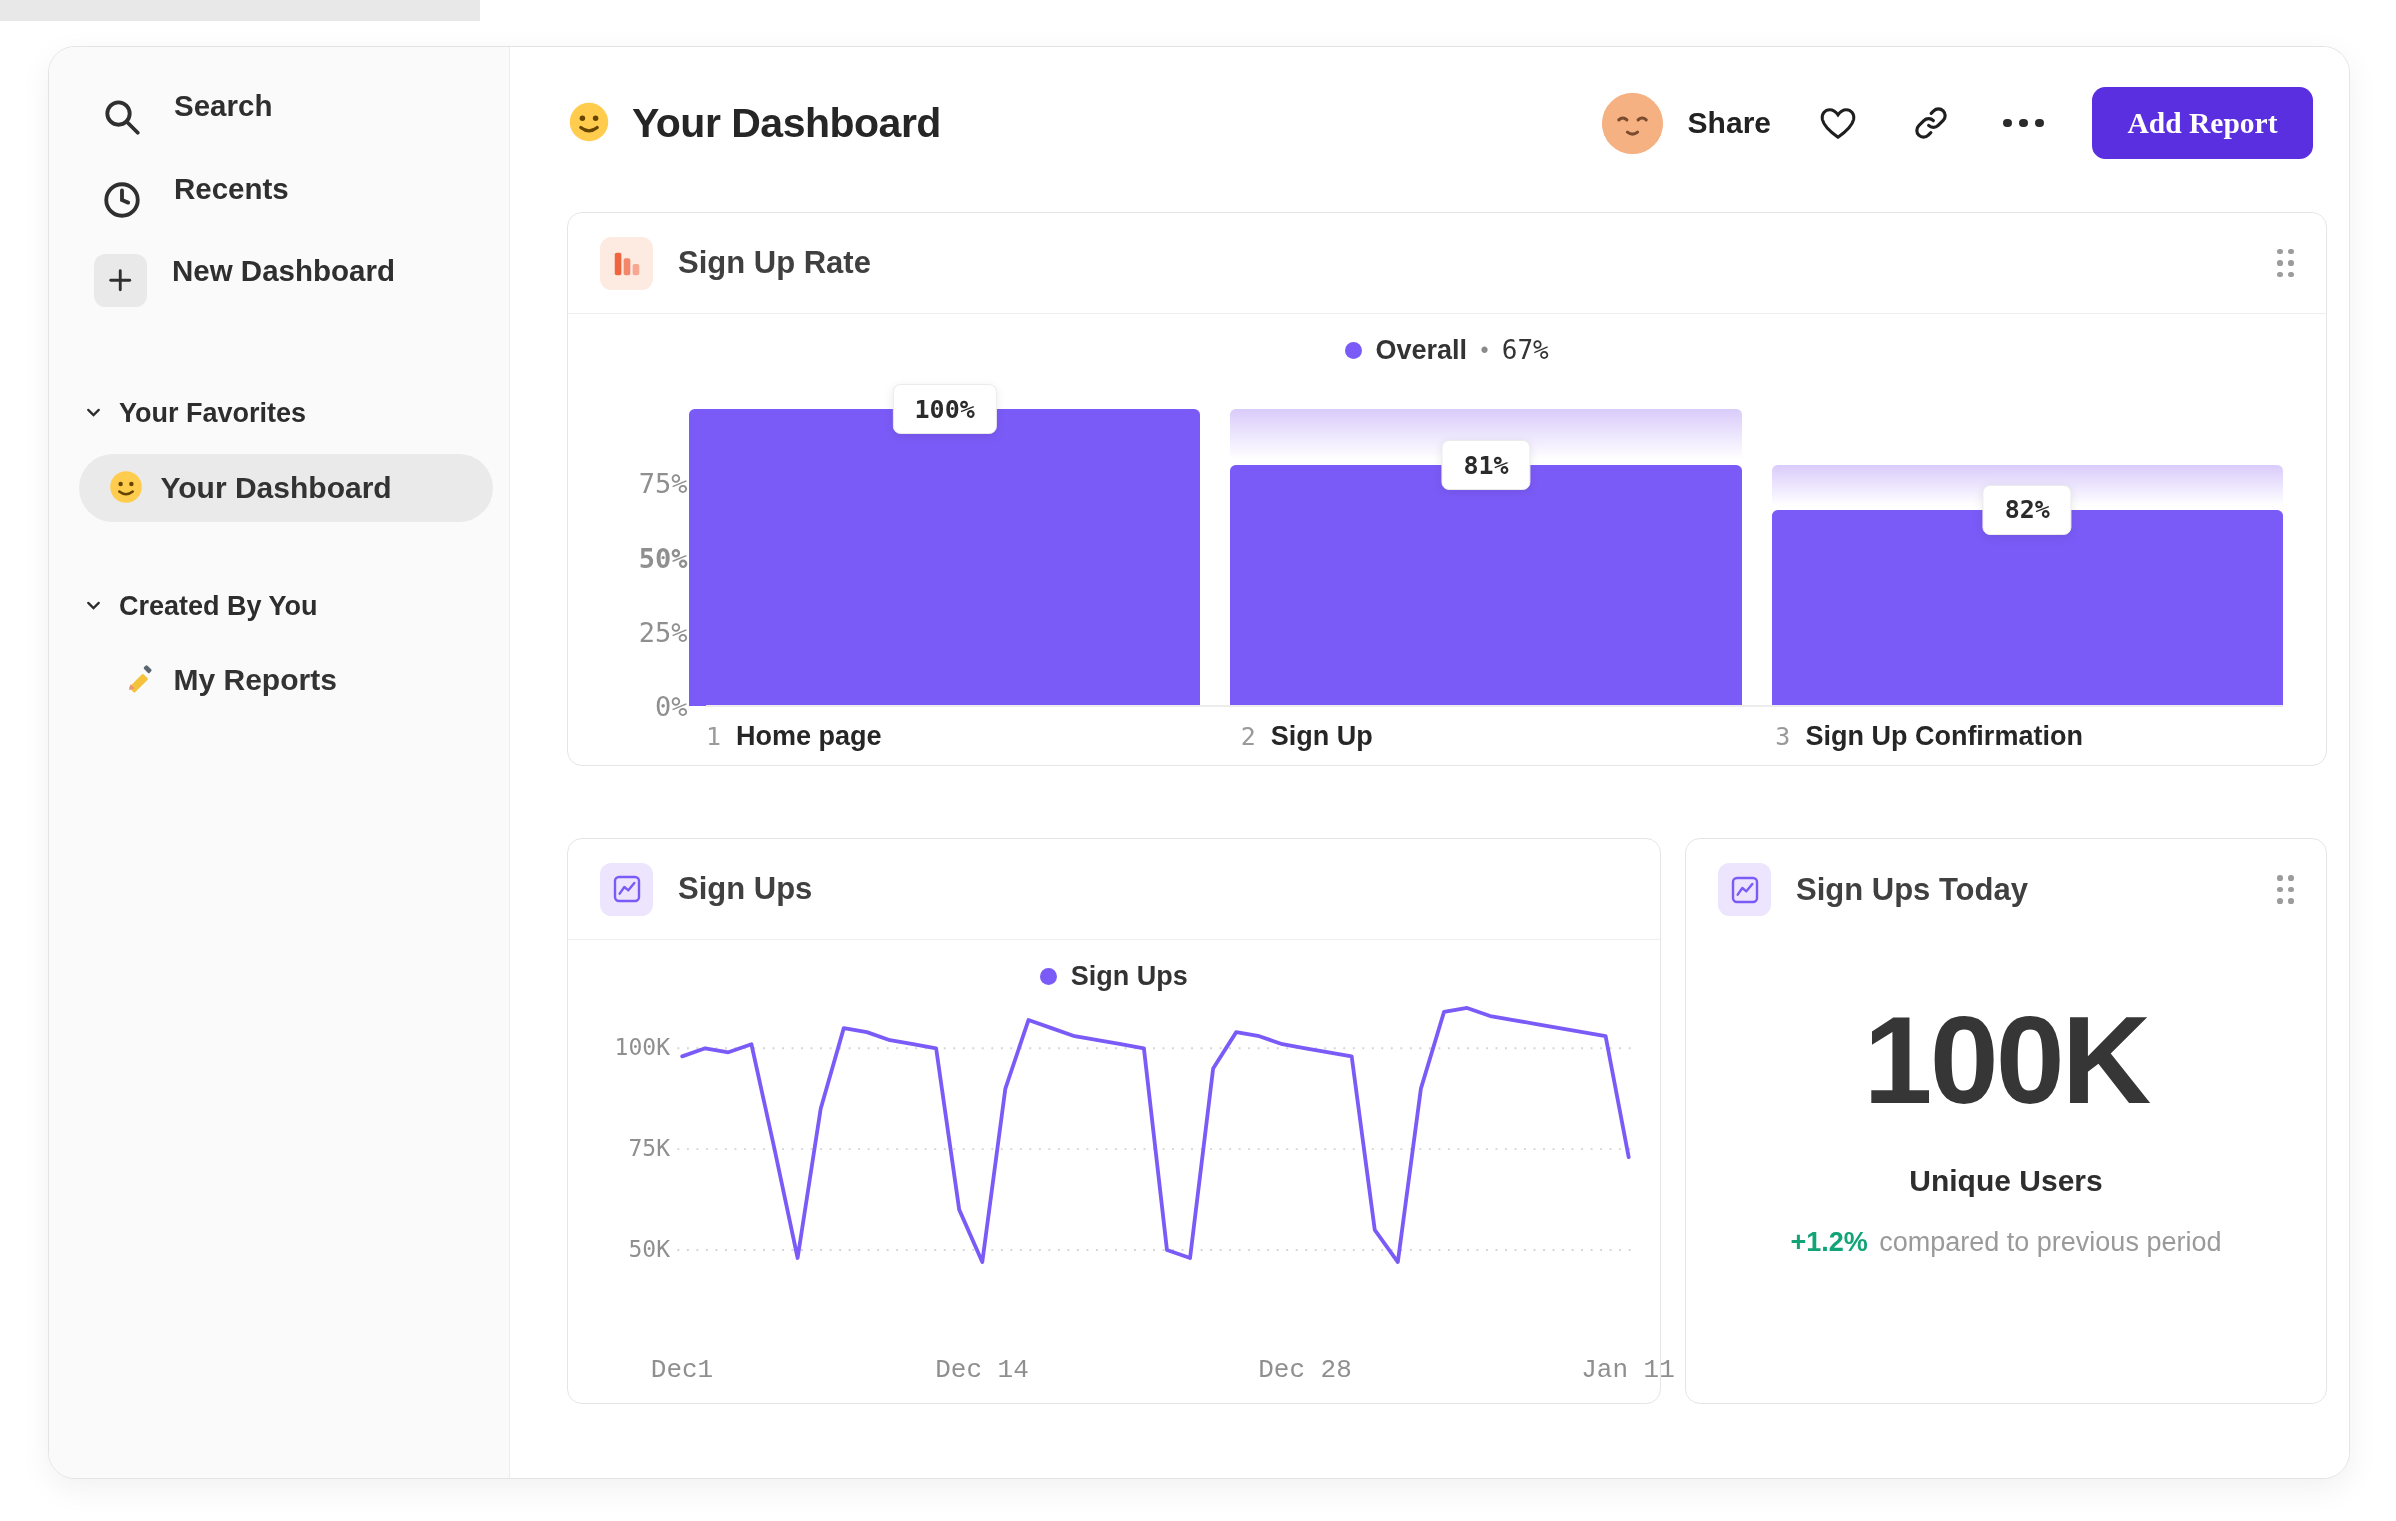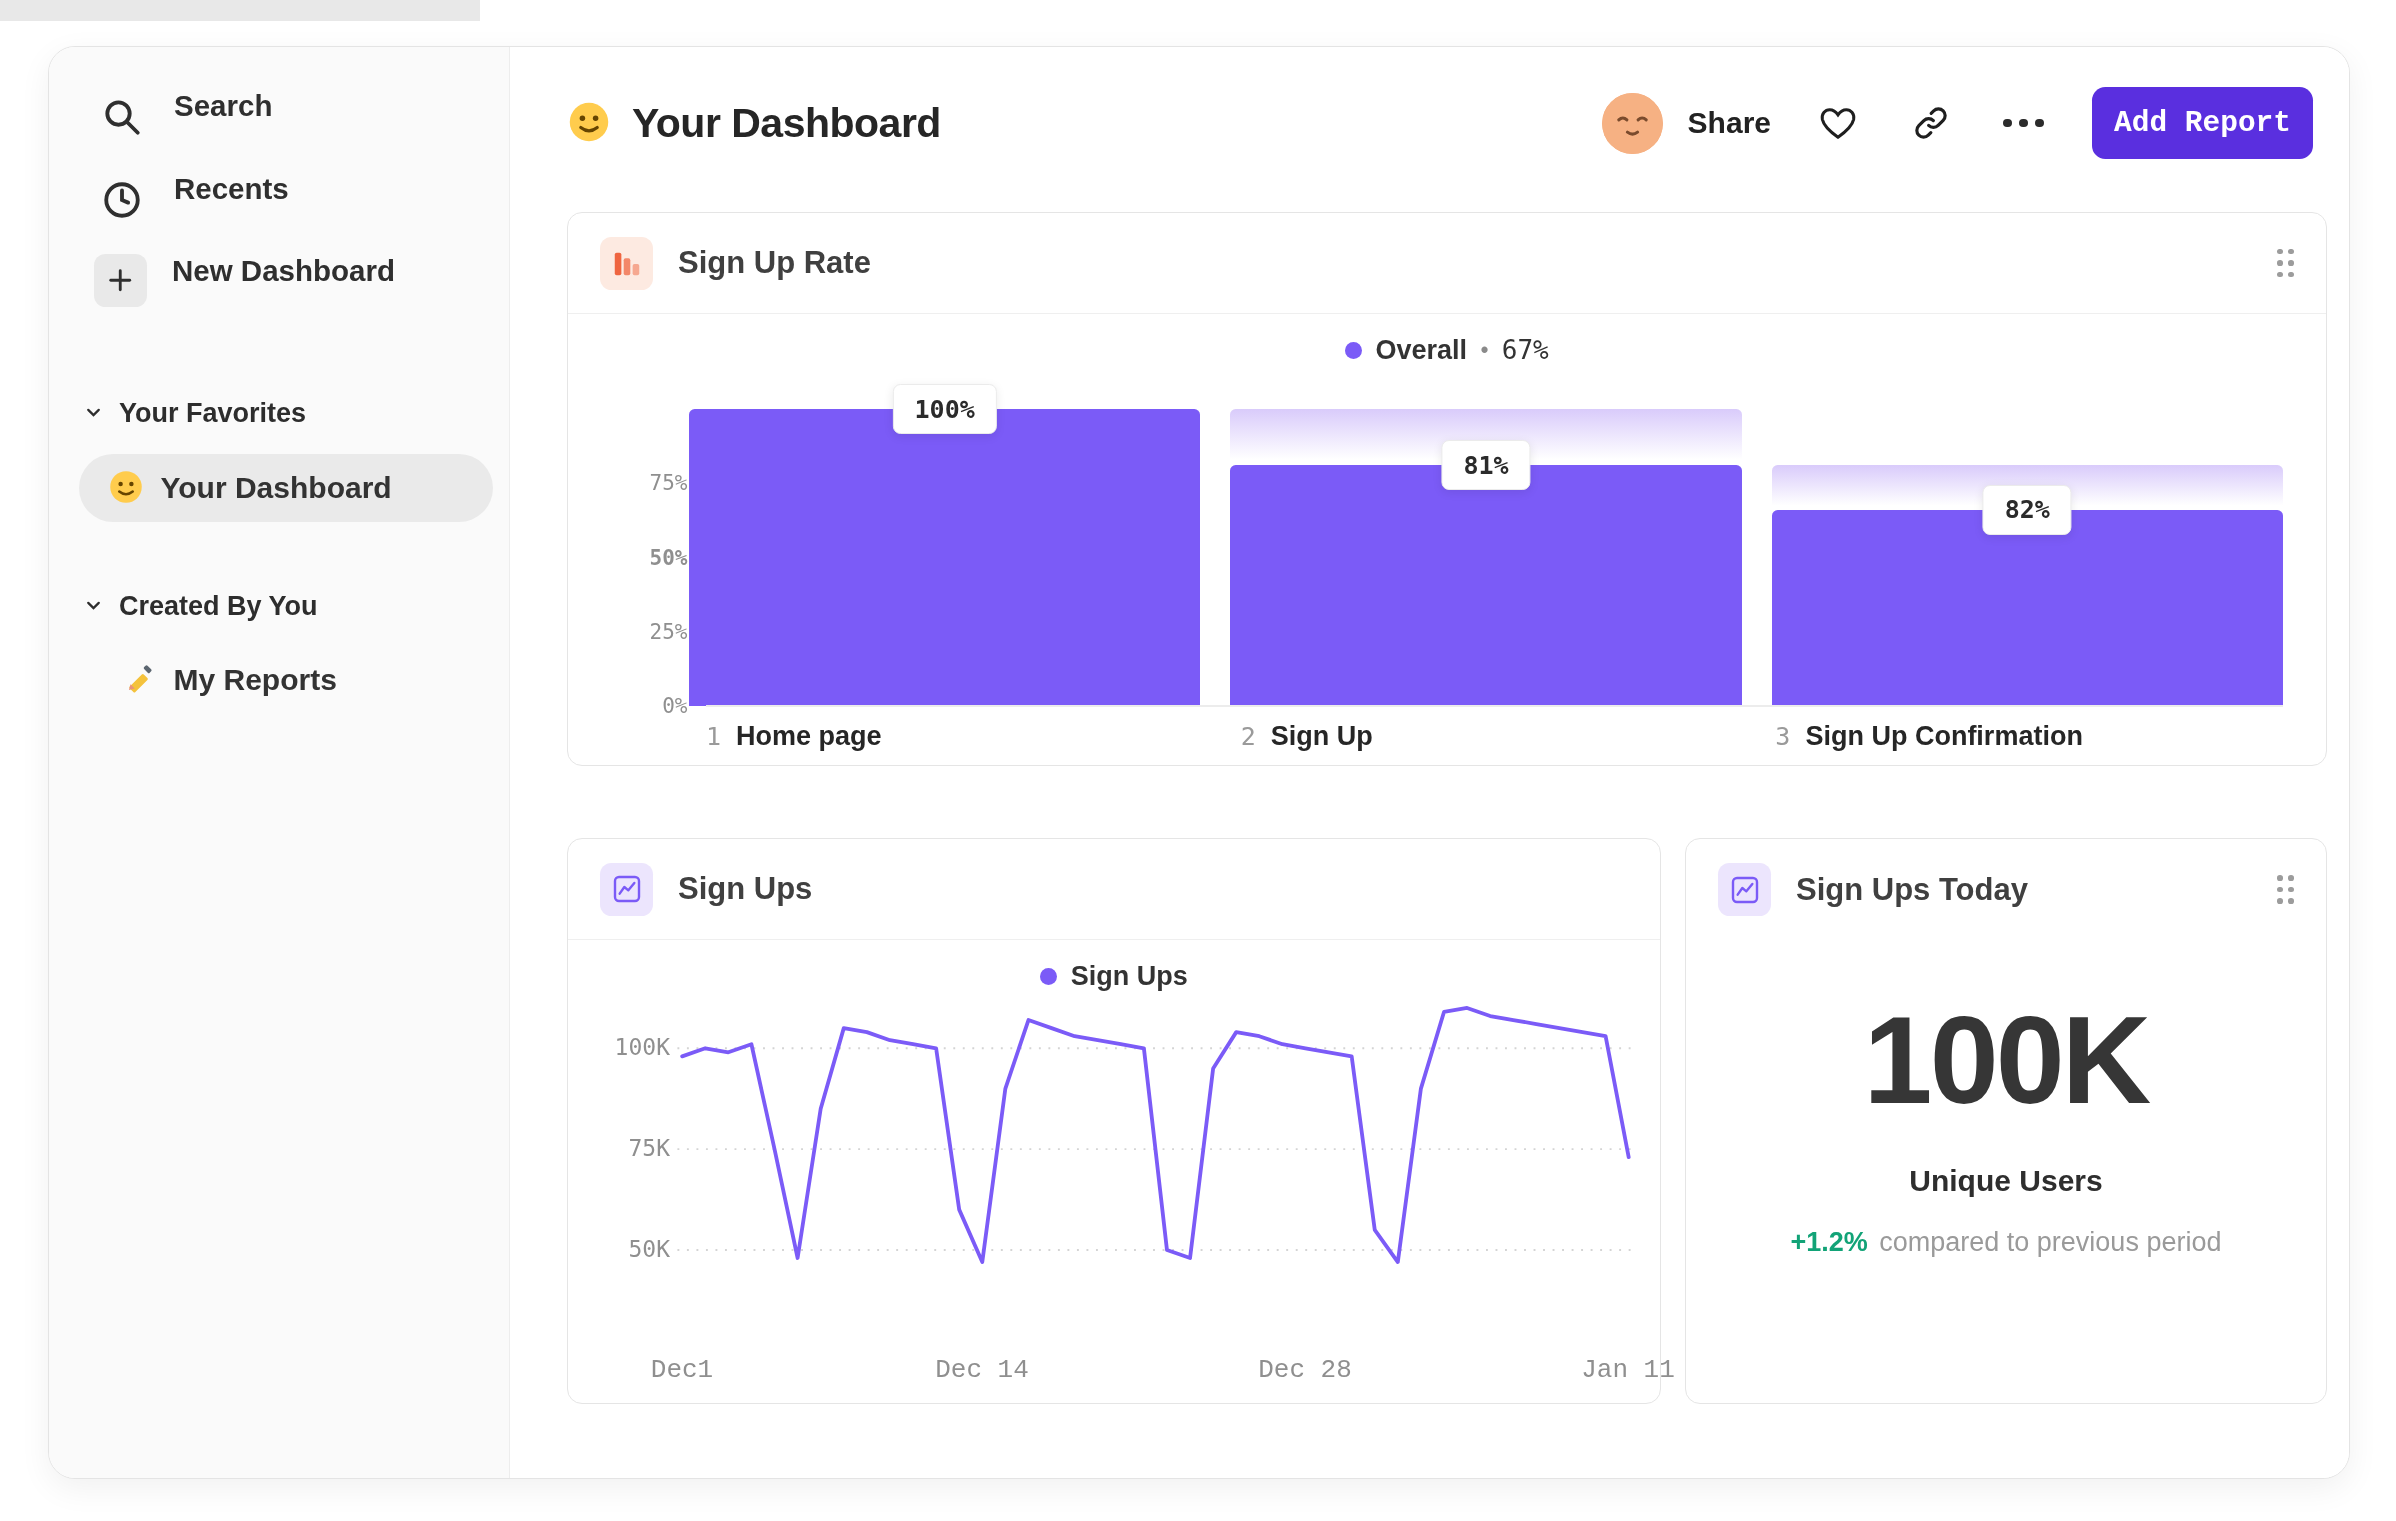--- a/index.html
+++ b/index.html
@@ -41,21 +41,21 @@
   .page-title { font-size:41px; font-weight:700; color:#262626; letter-spacing:-0.5px; }
   .header-actions { margin-left:auto; display:flex; align-items:center; }
   .avatar { width:61px; height:61px; border-radius:50%; background:#f6b183;
     display:flex; align-items:center; justify-content:center; cursor:pointer; overflow:hidden; }
   .share-label { font-size:30px; font-weight:600; color:#222; margin-left:25px; cursor:pointer; }
   .icon-btn { width:53px; height:53px; display:flex; align-items:center; justify-content:center;
     cursor:pointer; margin-left:40px; }
   .ellipsis { display:flex; gap:7.6px; }
   .ellipsis i { width:8.6px; height:8.6px; border-radius:50%; background:#2b2b2b; display:block; }
   .add-report-btn { margin-left:42px; width:221px; height:72px; border:none; border-radius:13.3px;
-    background:#5a2fdf; color:#ffffff; font-family:Liberation Mono, monospace;
+    background:#5a2fdf; color:#ffffff; font-family:Liberation Serif, serif;
     font-size:29.5px; font-weight:600; cursor:pointer; }
 
   
   .card { position:absolute; background:#fff; border:1.9px solid #e5e5e5; border-radius:15px; }
   .card-funnel { left:57px; top:165px; width:1760px; height:554px; }
   .card-line   { left:57px; top:791px; width:1094px; height:566px; }
   .card-metric { left:1175px; top:791px; width:642px; height:566px; }
 
   .card-header { position:absolute; left:0; right:0; top:0; height:101px;
     display:flex; align-items:center; padding:0 32px; gap:25px;
@@ -73,21 +73,21 @@
   .legend-row { position:absolute; left:0; right:0; top:116px; height:42px;
     display:flex; align-items:center; justify-content:center; gap:13.3px; }
   .legend-dot { width:17px; height:17px; border-radius:50%; background:#7b5bf7; }
   .legend-name { font-size:27px; font-weight:600; color:#333; }
   .legend-sep { font-size:23px; color:#8a8a8a; }
   .legend-value { font-size:26px; color:#333; font-family:"DejaVu Sans Mono",monospace; }
 
   
   #funnel-yaxis { position:absolute; left:28.5px; top:196px; width:91px; height:297px; }
   .funnel-ytick { position:absolute; right:0; transform:translateY(-50%);
-    font-family:"DejaVu Sans Mono",monospace; font-size:21px; color:#8f8f8f; }
+    font-family:"DejaVu Sans Mono",monospace; font-size:27px; color:#8f8f8f; }
   #funnel-plot { position:absolute; left:121px; right:43px; top:196px; height:297px;
     display:flex; gap:30px;text-align:center; }
   .funnel-col { position:relative; flex:1; }
   .funnel-bar { position:absolute; left:0; right:0; bottom:0; background:#7b5bf7;
     border-radius:5.7px 5.7px 0 0; }
   .funnel-grad { position:absolute; left:0; right:0;
     background:linear-gradient(to bottom,#d9cbfb 0%,#ffffff 90%);
     border-radius:5.7px 5.7px 0 0; }
   .bar-badge { position:absolute; left:50%; transform:translate(-50%,-50%);
     background:#fff; border:1px solid #ebebeb; border-radius:7.6px; padding:9.5px 21px;

